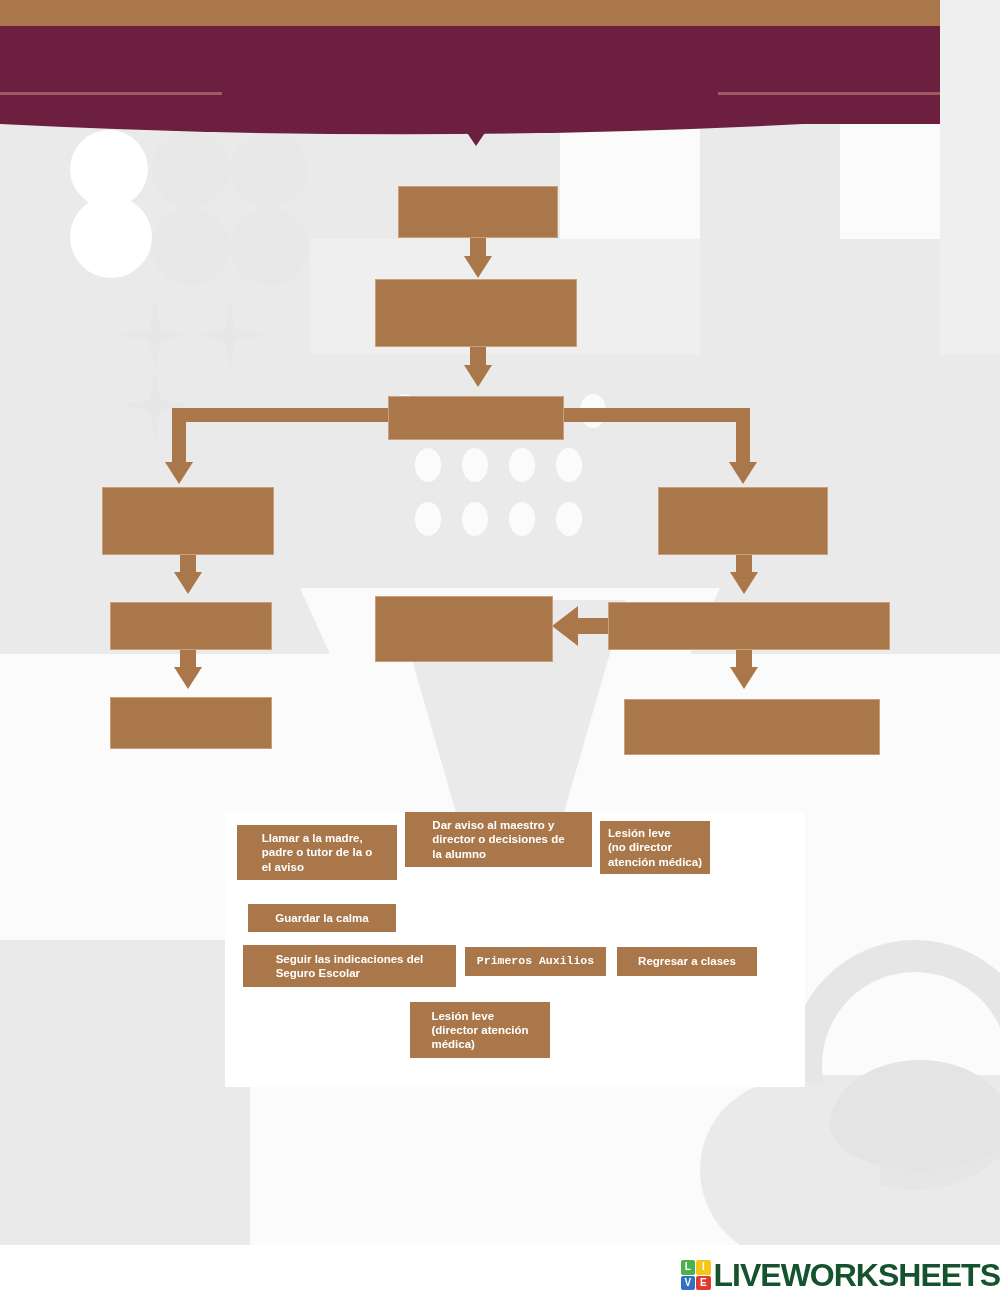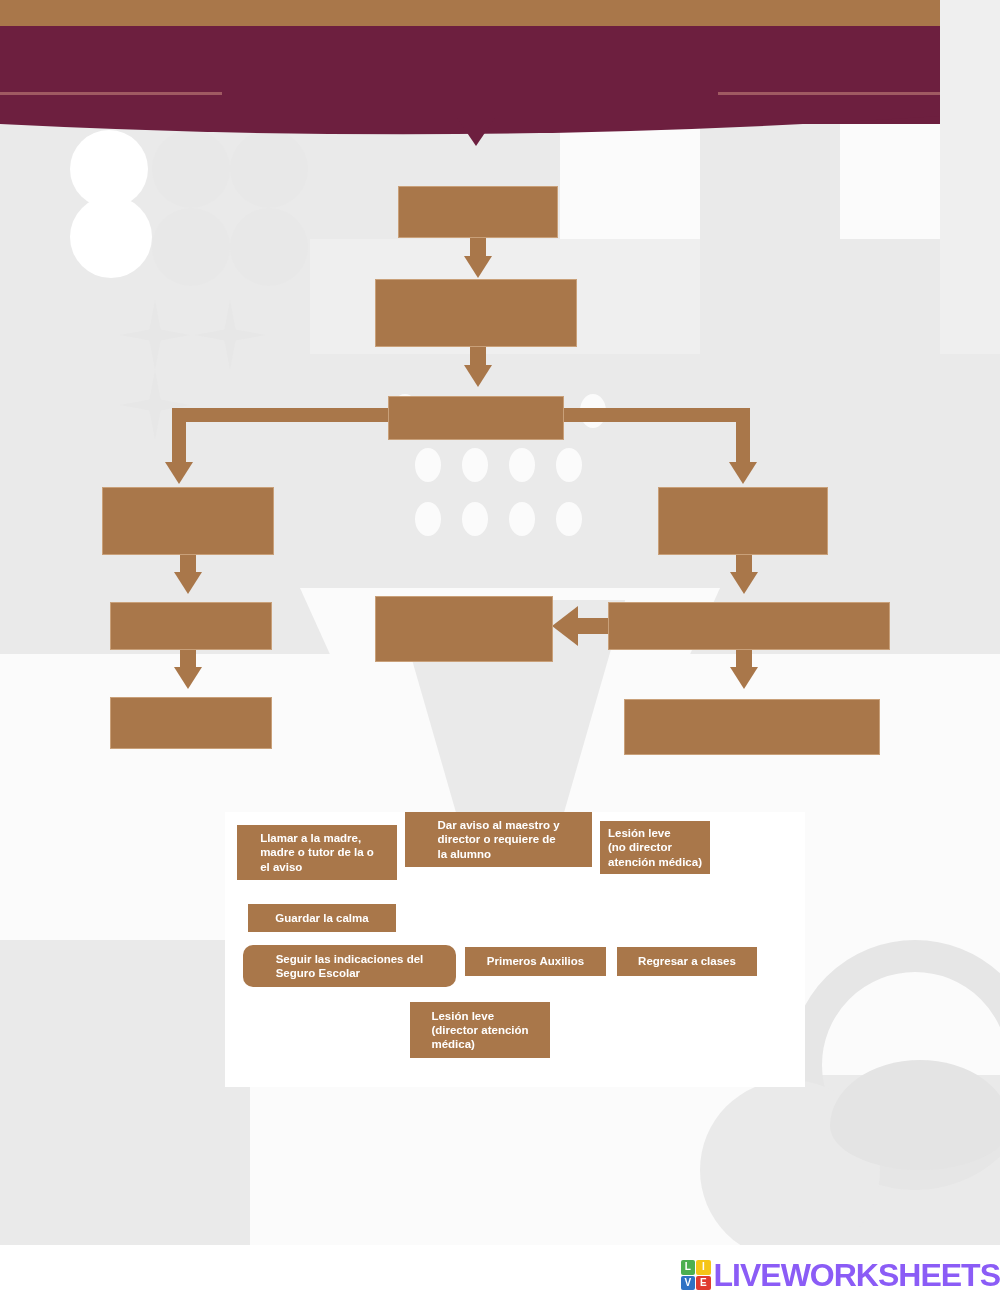--- a/index.html
+++ b/index.html
@@ -205,21 +205,21 @@
     display: flex;
     align-items: center;
     justify-content: center;
     color: #ffffff;
     font-size: 10px;
     font-weight: bold;
     border-radius: 2px;
     line-height: 1;
   }
   .lw-word {
-    color: #8b5cf6;
+    color: #14532d;
     font-size: 32px;
     font-weight: bold;
     letter-spacing: -1px;
   }
 </style>
 </head>
 <body>
 
 <div id="page">
 
@@ -337,54 +337,54 @@
 
     <div class="node" style="left:624px; top:699px; width:256px; height:56px;"></div>
 
   </div>
 
   <div class="bank">
 
     <div class="chip" style="left:12px; top:13px; width:160px; height:55px;">
       <span>
         <span>Llamar a la madre,</span><br>
-        <span>madre o tutor de la o</span><br>
+        <span>padre o tutor de la o</span><br>
         <span>el aviso</span>
       </span>
     </div>
 
     <div class="chip" style="left:180px; top:0; width:187px; height:55px;">
       <span>
         <span>Dar aviso al maestro y</span><br>
-        <span>director o requiere de</span><br>
+        <span>director o decisiones de</span><br>
         <span>la alumno</span>
       </span>
     </div>
 
     <div class="chip" style="left:375px; top:9px; width:110px; height:53px;">
       <span>
         <span>Lesión leve</span><br>
         <span>(no director</span><br>
         <span>atención médica)</span>
       </span>
     </div>
 
     <div class="chip" style="left:23px; top:92px; width:148px; height:28px;">
       <span>Guardar la calma</span>
     </div>
 
 
-    <div class="chip" style="left:18px; top:133px; width:213px; height:42px;border-radius:10px;">
+    <div class="chip" style="left:18px; top:133px; width:213px; height:42px;">
       <span>
         <span>Seguir las indicaciones del</span><br>
         <span>Seguro Escolar</span>
       </span>
     </div>
 
-    <div class="chip" style="left:240px; top:135px; width:141px; height:29px;">
+    <div class="chip" style="left:240px; top:135px; width:141px; height:29px;font-family:Liberation Mono, monospace;">
       <span>Primeros Auxilios</span>
     </div>
 
     <div class="chip" style="left:392px; top:135px; width:140px; height:29px;">
       <span>Regresar a clases</span>
     </div>
 
 
     <div class="chip" style="left:185px; top:190px; width:140px; height:56px;">
       <span>

